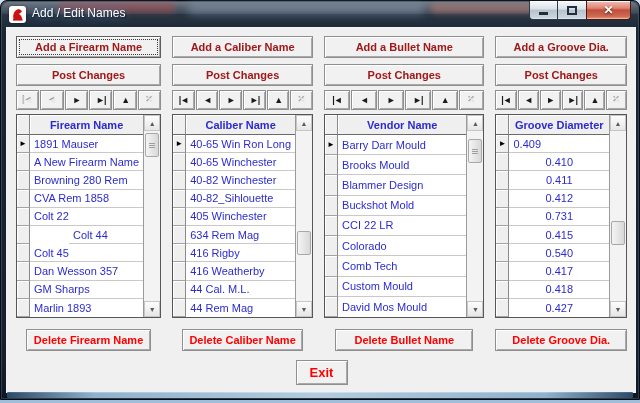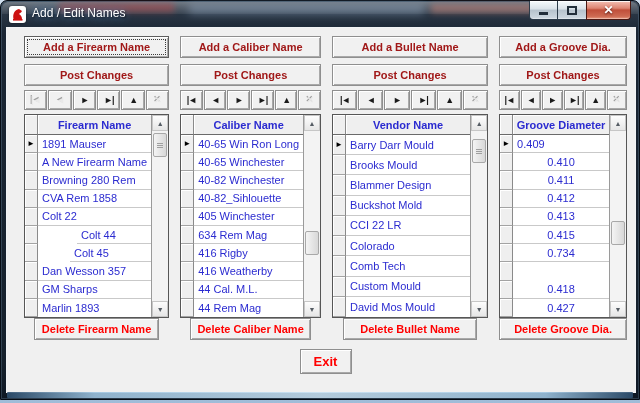--- a/index.html
+++ b/index.html
@@ -61,38 +61,38 @@
     background: linear-gradient(180deg,#f3c0b4 0%, #dd8472 40%, #c04f3a 50%, #cd6a52 85%, #e89a80 100%);
     color:#fff; font-size:12px; font-weight:bold; text-shadow:0 1px 2px rgba(60,10,5,.8);
   }
   .glyph-min { width:9px; height:3px; background:#222e3a; margin-top:7px; }
   .glyph-max { width:10px; height:9px; border:2px solid #222e3a; background:transparent; }
 
   
   .client {
     position:relative; width:630px; height:366px;
     background:#f0f0f0; border:1px solid #f2f4f6;
-    padding:8px 8px 0 17px;
+    padding:8px 8px 0 9px;
   }
 
   .columns { display:flex; gap:11px; align-items:flex-start; }
   .col { display:flex; flex-direction:column; }
 
   
   .btn {
     height:22px; width:100%;
     background:#f1f1f1; border:1px solid #8f8f8f;
     box-shadow: inset 1px 1px 0 #ffffff, inset -1px -1px 0 #a9a9a9;
     font-family:"Liberation Sans",sans-serif; font-weight:bold; font-size:11px;
     color: var(--accent,#a01818); cursor:default; white-space:nowrap; overflow:hidden;
   }
   .add-btn { margin-top:0; }
   .add-btn.focused { outline:1px dotted #3a3a3a; outline-offset:-4px; border-color:#5e5e5e; }
   .post-btn { margin-top:6px; }
-  .del-btn { margin-top:0; color: var(--red,#ff0000); width:86%; align-self:center; }
+  .del-btn { margin-top:11px; color: var(--red,#ff0000); width:86%; align-self:center; }
   .del-btn.full { width:100%; }
 
   
   .nav { margin-top:4px; height:20px; display:flex; }
   .nav-btn {
     flex:1; height:20px; margin-right:0;
     background:#f1f1f1; border:1px solid #8f8f8f;
     box-shadow: inset 1px 1px 0 #ffffff, inset -1px -1px 0 #a9a9a9;
     font-size:9px; font-weight:bold; color:#1a1a1a; letter-spacing:-1px;
     display:flex; align-items:center; justify-content:center; cursor:default;
@@ -225,21 +225,21 @@
                 <div class="grow">
                   <div class="ind"></div>
                   <div class="gcell" style="justify-content: flex-start;">Colt 22</div>
                 </div>
                 <div class="grow">
                   <div class="ind"></div>
                   <div class="gcell" style="justify-content: flex-start; margin-left: 39px;">Colt 44</div>
                 </div>
                 <div class="grow">
                   <div class="ind"></div>
-                  <div class="gcell" style="justify-content: flex-start; margin-left: 32px;">Colt 45</div>
+                  <div class="gcell" style="justify-content: flex-start;">Colt 45</div>
                 </div>
                 <div class="grow">
                   <div class="ind"></div>
                   <div class="gcell" style="justify-content: flex-start;">Dan Wesson 357</div>
                 </div>
                 <div class="grow">
                   <div class="ind"></div>
                   <div class="gcell" style="justify-content: flex-start;">GM Sharps</div>
                 </div>
                 <div class="grow">
@@ -426,32 +426,33 @@
                 <div class="grow">
                   <div class="ind"></div>
                   <div class="gcell" style="justify-content: center;">0.411</div>
                 </div>
                 <div class="grow">
                   <div class="ind"></div>
                   <div class="gcell" style="justify-content: center;">0.412</div>
                 </div>
                 <div class="grow">
                   <div class="ind"></div>
-                  <div class="gcell" style="justify-content: center;">0.413</div>
+                  <div class="gcell" style="justify-content: center;">0.731</div>
                 </div>
                 <div class="grow">
                   <div class="ind"></div>
                   <div class="gcell" style="justify-content: center;">0.415</div>
                 </div>
                 <div class="grow">
                   <div class="ind"></div>
-                  <div class="gcell" style="justify-content: center;">0.734</div>
-                </div>
-                <div class="grow">
-                  <div class="ind"></div>
+                  <div class="gcell" style="justify-content: center;">0.540</div>
+                </div>
+                <div class="grow">
+                  <div class="ind"></div>
+                  <div class="gcell" style="justify-content: center;">0.417</div>
                 </div>
                 <div class="grow">
                   <div class="ind"></div>
                   <div class="gcell" style="justify-content: center;">0.418</div>
                 </div>
                 <div class="grow">
                   <div class="ind"></div>
                   <div class="gcell" style="justify-content: center;">0.427</div>
                 </div>
               </div>

